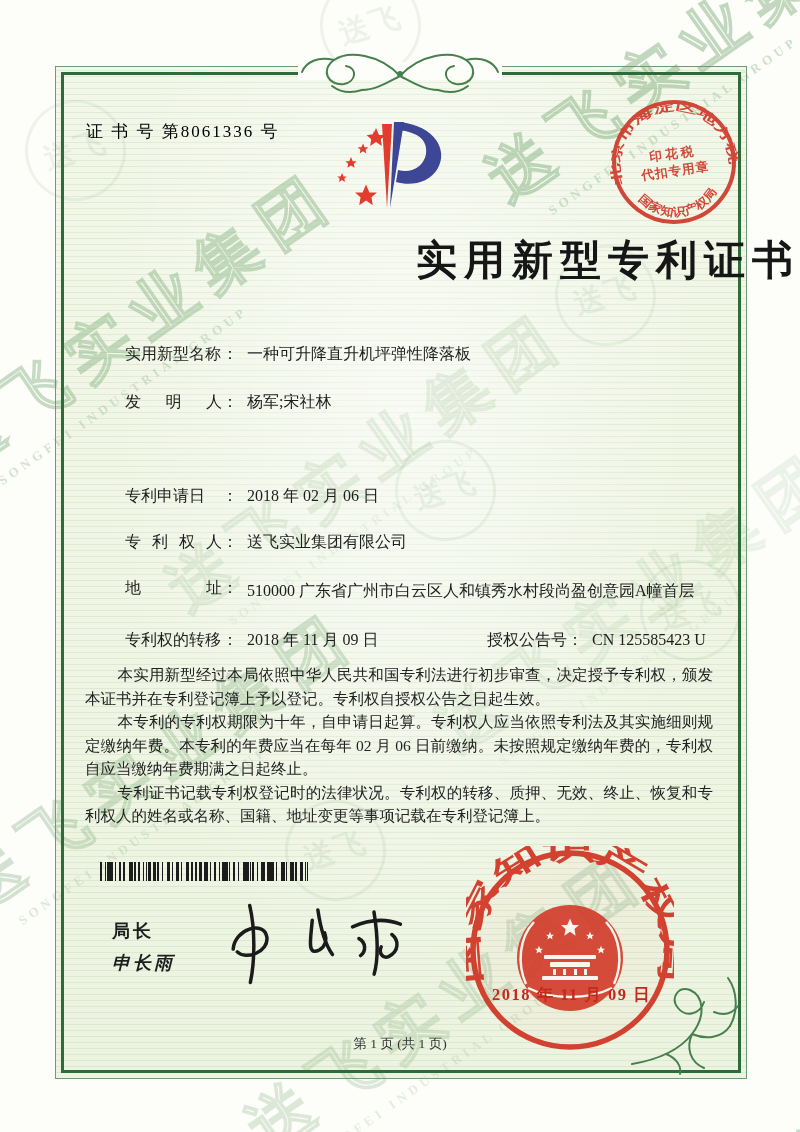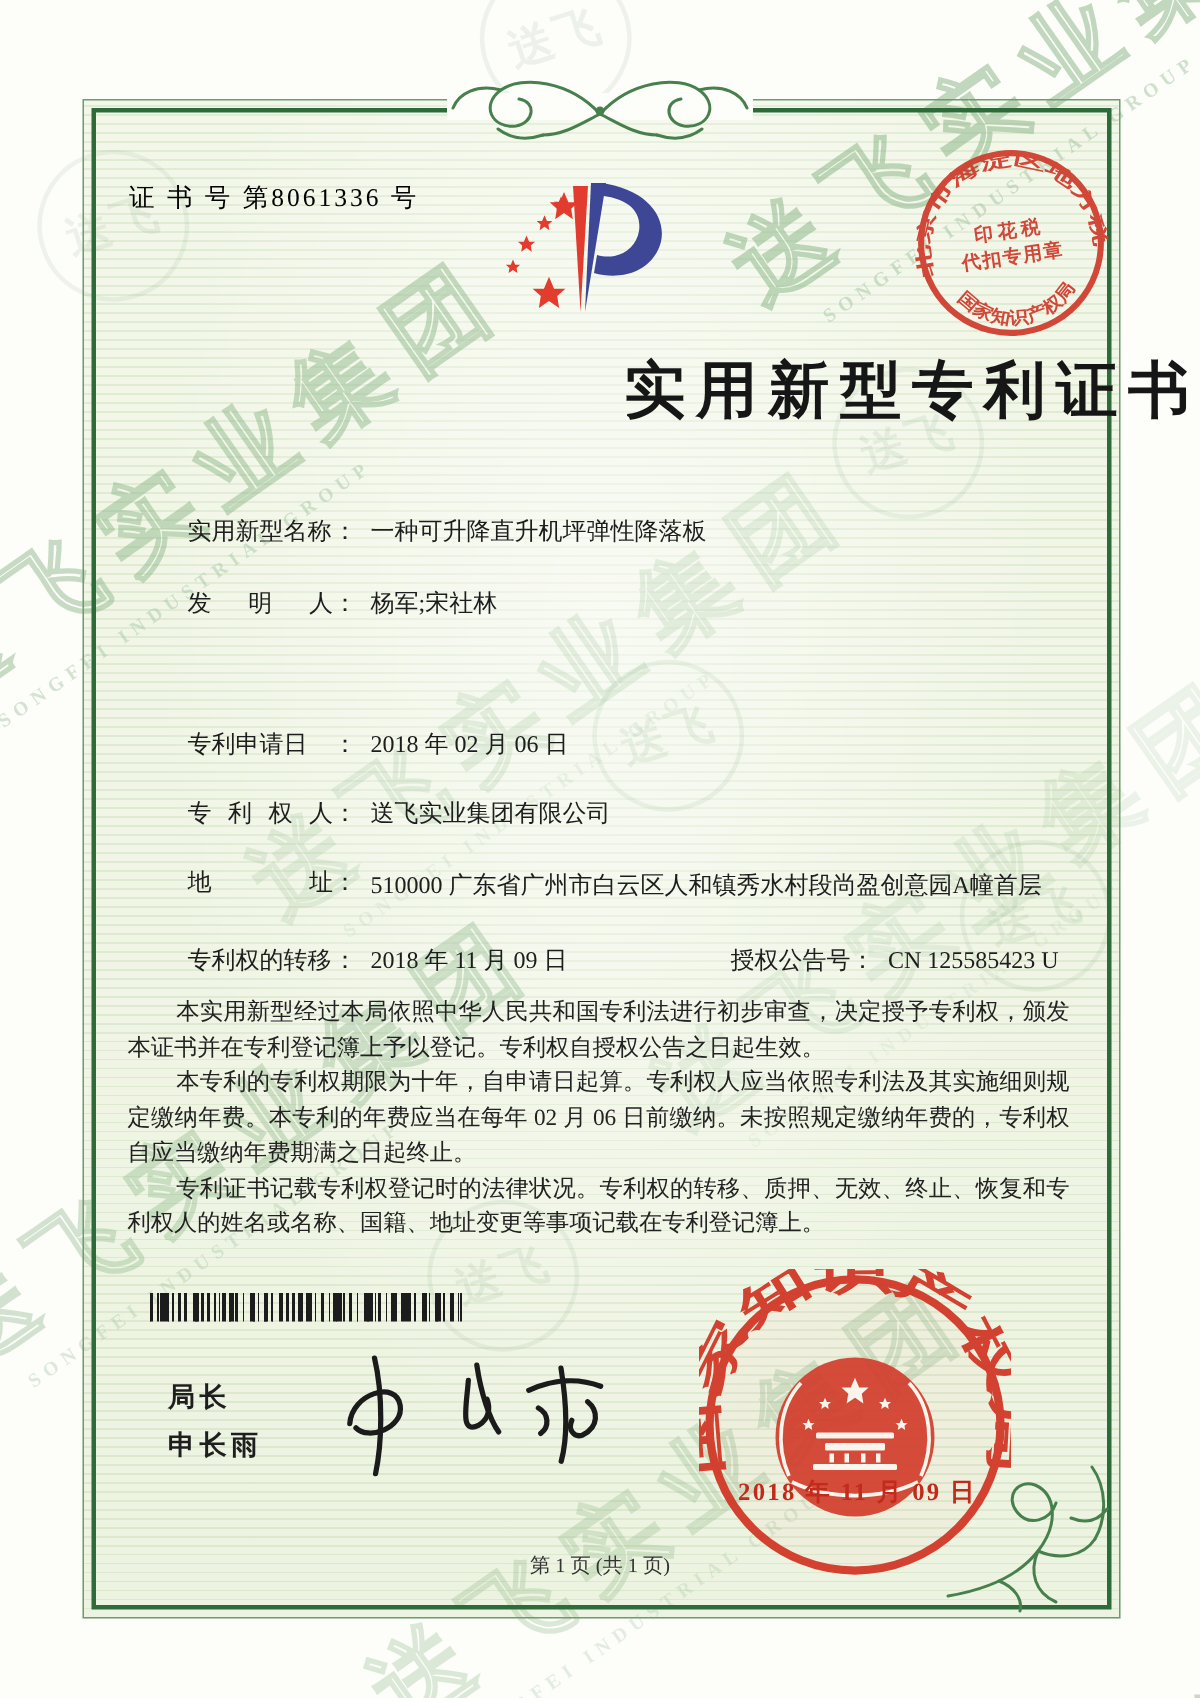--- a/index.html
+++ b/index.html
@@ -48,21 +48,21 @@
   .grant-no{position:absolute; left:362px; top:0; white-space:nowrap;}
   .paras{position:absolute; left:85px; top:663px; width:628px; text-align:justify;
     font-size:15.5px; line-height:23.5px; color:#222;}
   .paras p{margin:0; text-indent:2.1em;}
   .barcode{position:absolute; left:100px; top:862px; width:208px; height:19px;
     background:
       repeating-linear-gradient(90deg,#1c1c1c 0 2px,transparent 2px 5px,#1c1c1c 5px 6px,transparent 6px 10px,#1c1c1c 10px 13px,transparent 13px 15px,#1c1c1c 15px 16px,transparent 16px 19px),
       repeating-linear-gradient(90deg,#1c1c1c 0 1px,transparent 1px 7px,#1c1c1c 7px 10px,transparent 10px 12px,#1c1c1c 12px 13px,transparent 13px 23px);
   }
   .signoff-title{position:absolute; left:112px; top:919px; font-size:18px; font-weight:600; letter-spacing:3px;}
-  .signoff-name{position:absolute; left:112px; top:951px; font-size:18px; font-weight:600; letter-spacing:3px;}
+  .signoff-name{position:absolute; left:112px; top:951px; font-size:18px; font-weight:600; letter-spacing:3px;font-style:italic;}
   .signature{position:absolute; left:215px; top:898px; transform:rotate(-2deg);}
   .seal{position:absolute; left:466px; top:846px; width:208px; height:208px; opacity:.94;}
   .seal-date{position:absolute; left:492px; top:984px; font-size:16.5px; font-weight:700;
     color:#c22a1c; letter-spacing:1.5px; white-space:nowrap;}
   .footer{position:absolute; left:0; top:1035px; width:100%; text-align:center; font-size:13.5px; color:#333;}
 </style>
 </head>
 <body>
 
 <div class="page">

